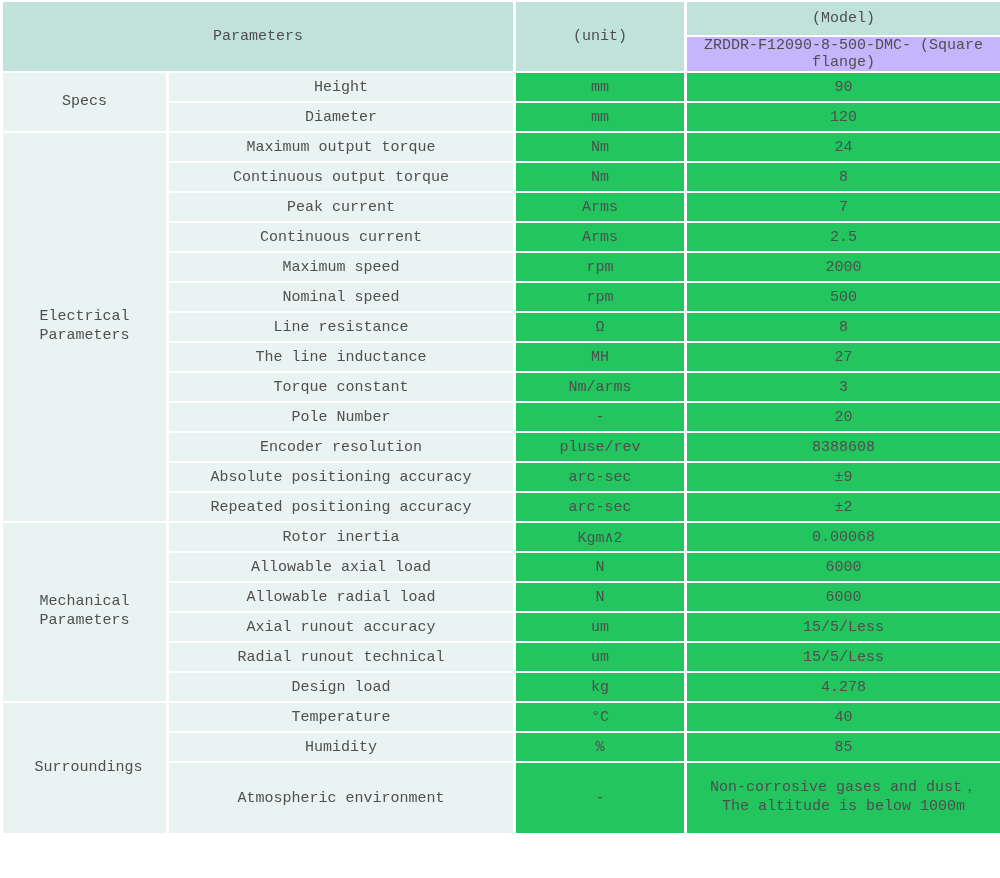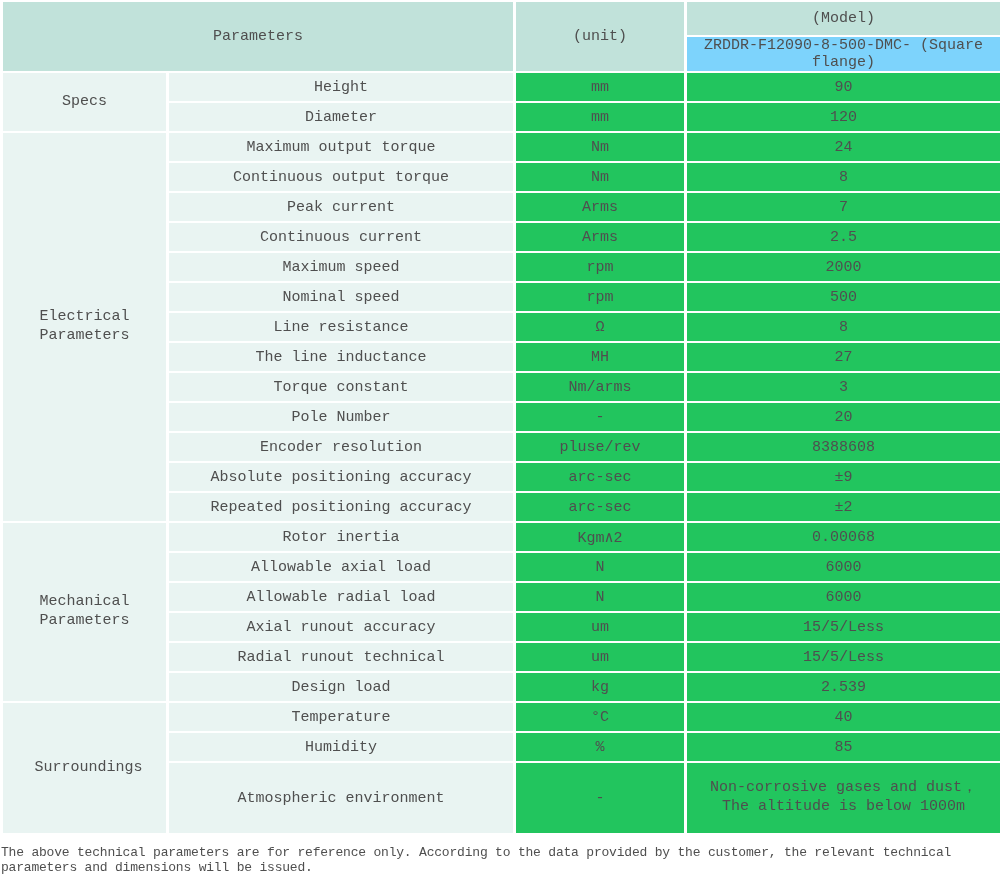--- a/index.html
+++ b/index.html
@@ -29,21 +29,21 @@
     vertical-align: middle;
     padding: 0;
     overflow: hidden;
   }
   td.hdr {
     background: #c1e2da;
     color: #404847;
     font-size: 17px;
   }
   td.model-sub {
-    background: #7dd3fc;
+    background: #c4b5fd;
     color: #404847;
     font-size: 14px;
     margin-left: 32px;
   }
   td.group-cell {
     background: #e9f4f2;
   }
   td.param-cell {
     background: #e9f4f2;
     text-align: left;
@@ -205,21 +205,21 @@
         <td class="value-cell">15/5/Less</td>
       </tr>
       <tr class="r">
         <td class="param-cell">Radial runout technical</td>
         <td class="unit-cell">um</td>
         <td class="value-cell">15/5/Less</td>
       </tr>
       <tr class="r">
         <td class="param-cell">Design load</td>
         <td class="unit-cell">kg</td>
-        <td class="value-cell">2.539</td>
+        <td class="value-cell">4.278</td>
       </tr>
 
       <tr class="r">
         <td class="group-cell" rowspan="3">
             <div class="group-label">Surroundings</div>
           </td>
         <td class="param-cell">Temperature</td>
         <td class="unit-cell">°C</td>
         <td class="value-cell">40</td>
       </tr>
@@ -230,14 +230,13 @@
       </tr>
       <tr class="r-tall">
         <td class="param-cell">Atmospheric environment</td>
         <td class="unit-cell">-</td>
         <td class="value-cell multiline">Non-corrosive gases and dust，
 The altitude is below 1000m</td>
       </tr>
     </tbody>
   </table>
 
-  <div class="footer-note">The above technical parameters are for reference only. According to the data provided by the customer, the relevant technical parameters and dimensions will be issued.</div>
 </div>
 
 </body></html>

